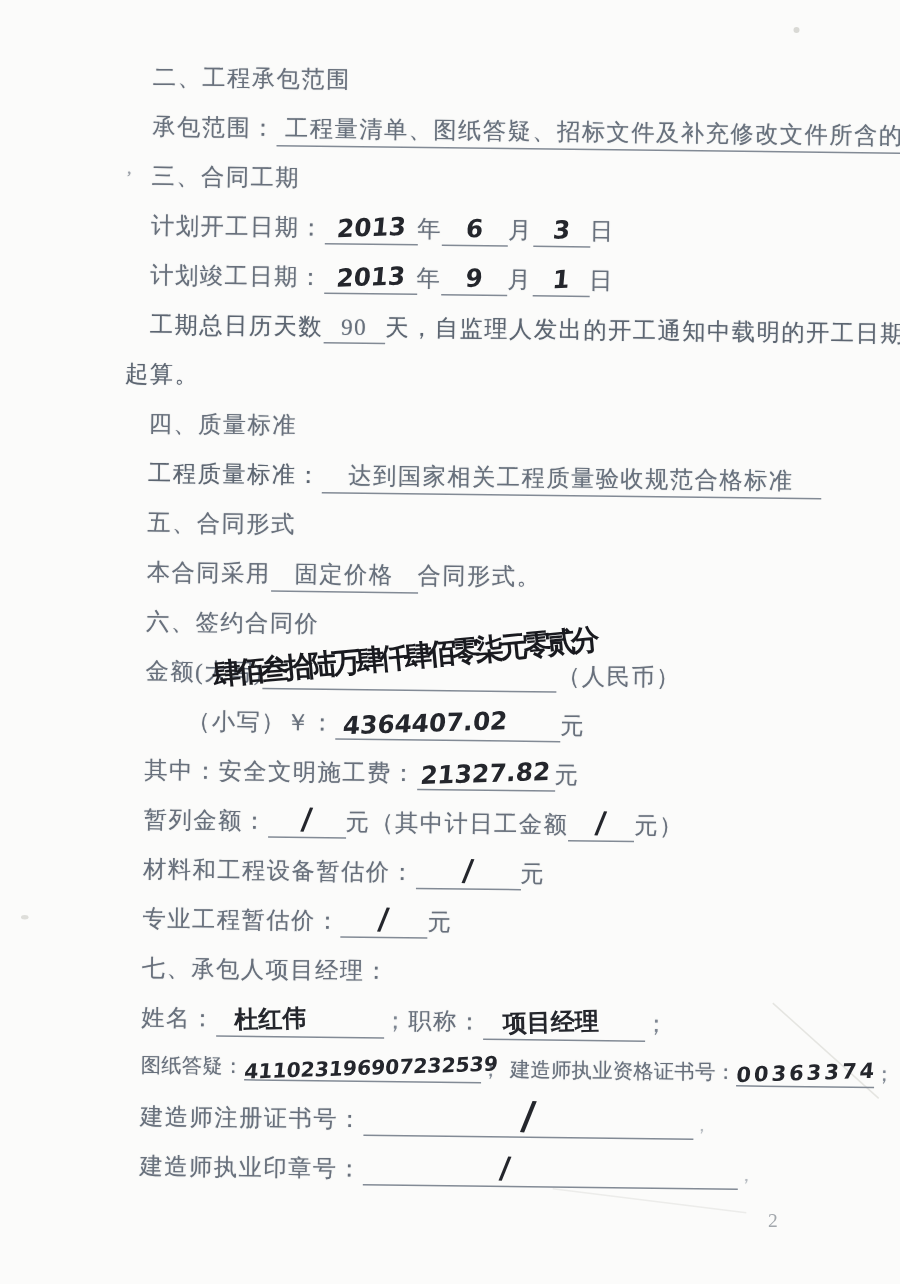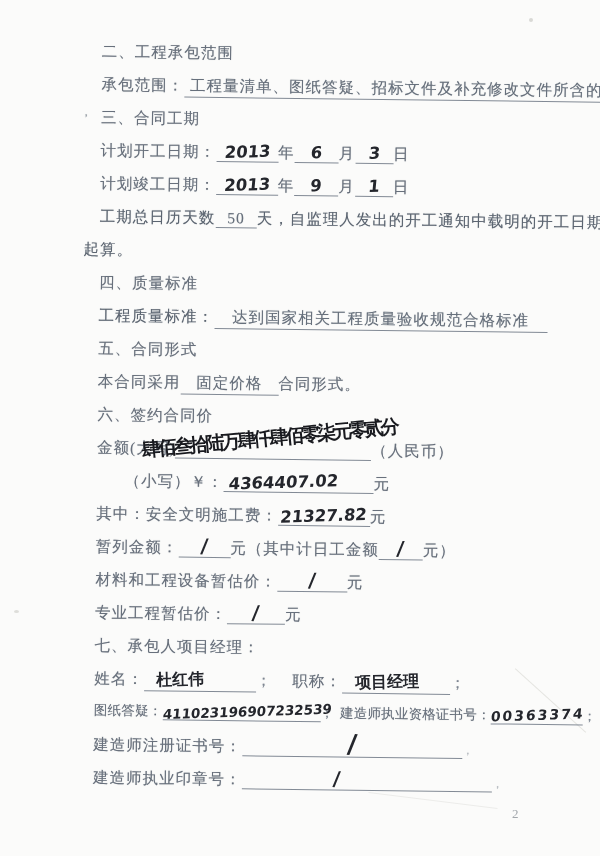--- a/index.html
+++ b/index.html
@@ -121,21 +121,21 @@
       <span>计划竣工日期：</span>
       <span class="blank w62"><span class="hw">2013</span></span>
       <span>年</span>
       <span class="blank w44"><span class="hw">9</span></span>
       <span>月</span>
       <span class="blank w38"><span class="hw">1</span></span>
       <span>日</span>
     </div>
     <div class="line dark">
       <span>工期总日历天数</span>
-      <span class="u" style="padding:0 12px;">50</span>
+      <span class="u" style="padding:0 12px;">90</span>
       <span>天，自监理人发出的开工通知中载明的开工日期</span>
     </div>
     <div class="line hang dark">
       <span>起算。</span>
     </div>
 
     <div class="line">
       <span>四、质量标准</span>
     </div>
     <div class="line dark">
@@ -189,21 +189,21 @@
       <span>元</span>
     </div>
 
     <div class="line">
       <span>七、承包人项目经理：</span>
     </div>
     <div class="line">
       <span>姓名：</span>
       <span class="blank w112"><span class="hw hw-cn" style="margin-right:40px;">杜红伟</span></span>
       <span class="sep">；</span>
-      <span style="margin-left:20px;">职称：</span>
+      <span style="margin-left:0;">职称：</span>
       <span class="blank w108"><span class="hw hw-cn" style="margin-right:18px;">项目经理</span></span>
       <span class="sep">；</span>
     </div>
     <div class="line small">
       <span>图纸答疑：</span>
       <span class="blank w158"><span class="hw" style="font-size:13.5px;">411023196907232539</span></span>
       <span class="sep">；</span>
       <span style="margin-left:6px;">建造师执业资格证书号：</span>
       <span class="blank w92"><span class="hw" style="font-size:14px;letter-spacing:2px;">00363374</span></span>
       <span class="sep">；</span>

